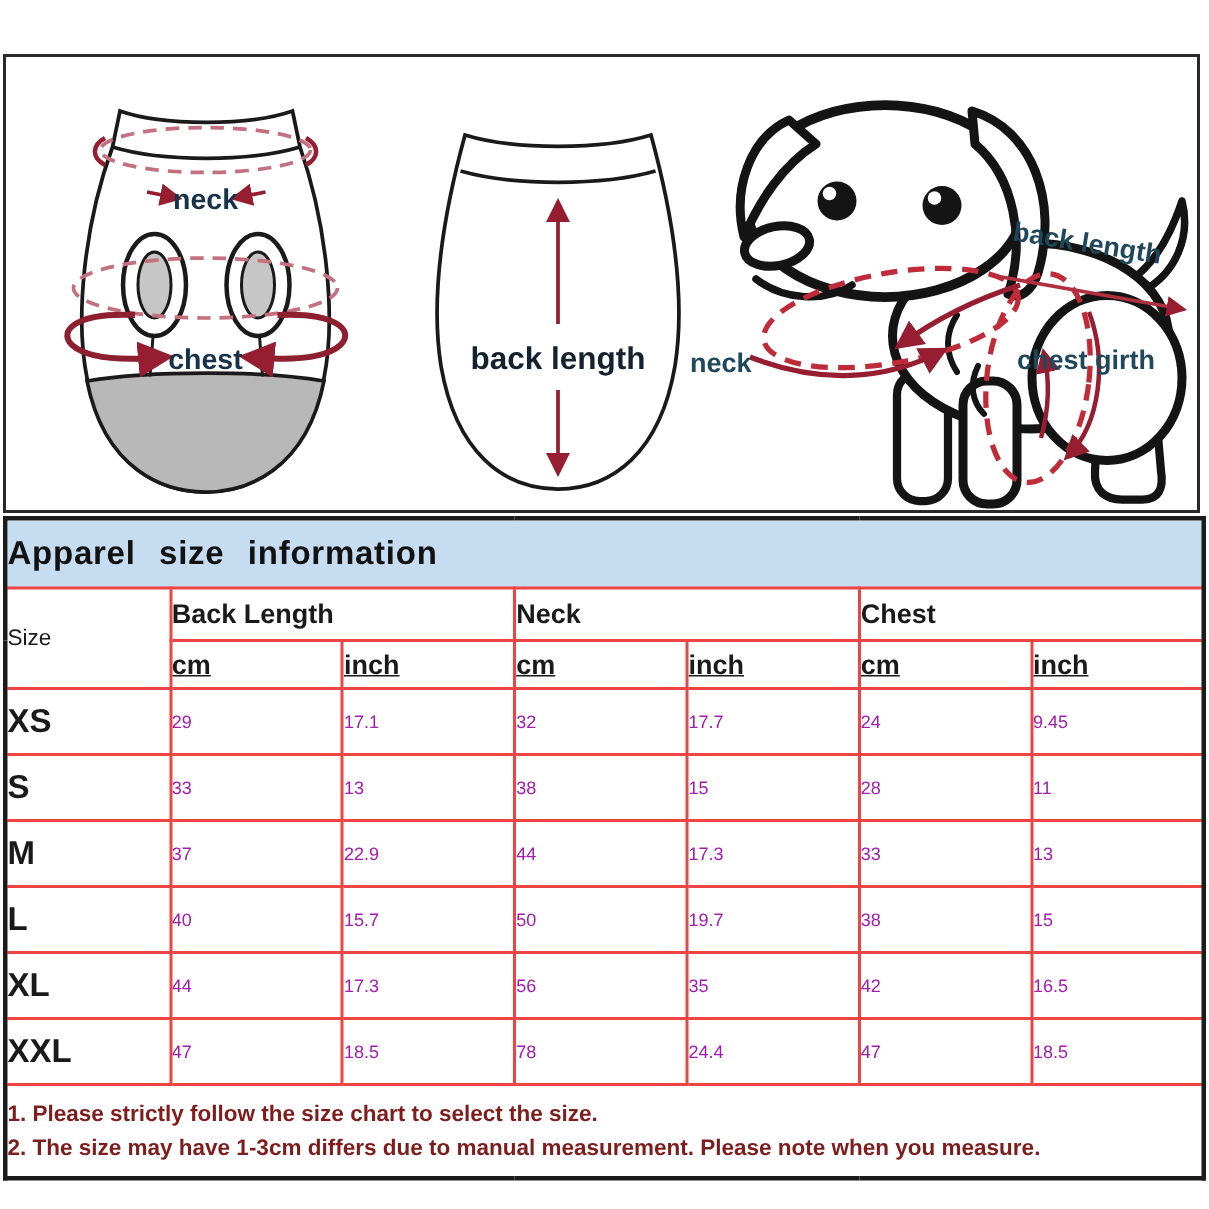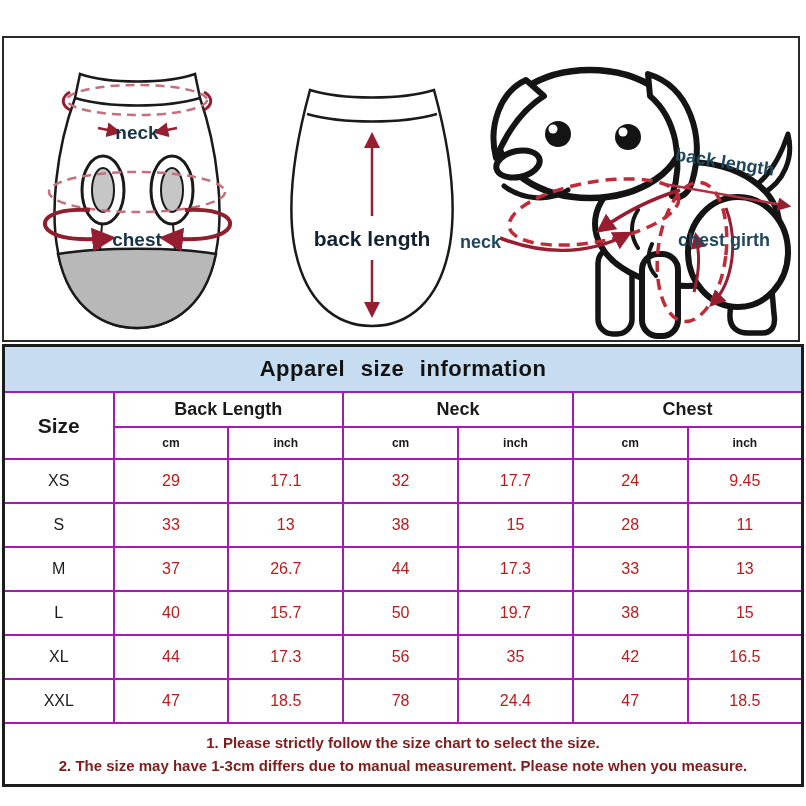--- a/index.html
+++ b/index.html
@@ -19,32 +19,32 @@
   .diag-label{font-family:"Liberation Sans",sans-serif;font-weight:bold;fill:#173249;}
   .diag-label-mid{font-family:"Liberation Sans",sans-serif;font-weight:bold;fill:#13222e;}
   .diag-label-dog{font-family:"Liberation Sans",sans-serif;font-weight:bold;fill:#20485c;}
   
   .size-table{
     position:absolute;left:2px;top:344px;width:802px;
     border-collapse:collapse;table-layout:fixed;
     border:3px solid #1c1c1c;
   }
   .size-table td{
-    border:2px solid #a21caf;text-align:center;vertical-align:middle;
+    border:2px solid #ef4444;vertical-align:middle;
     padding:0;overflow:hidden;
   }
   .title-cell{
     background:#c6dcf1;height:44px;font-size:22px;font-weight:bold;
     letter-spacing:0.5px;word-spacing:9px;color:#121212;
   }
   .group-cell{height:33px;font-size:18px;font-weight:bold;}
-  .unit-cell{height:30px;font-size:12px;font-weight:bold;}
-  .sizehead-cell{font-size:21px;font-weight:bold;}
-  .sizename-cell{height:42px;font-size:16px;font-weight:normal;}
-  .value-cell{height:42px;font-size:16px;font-weight:normal;color:#b91c1c;}
+  .unit-cell{height:30px;font-size:18px;font-weight:bold;text-decoration:underline;}
+  .sizehead-cell{font-size:15px;font-weight:normal;}
+  .sizename-cell{height:42px;font-size:22px;font-weight:bold;}
+  .value-cell{height:42px;font-size:12px;font-weight:normal;color:#a21caf;}
   .notes-cell{
     height:60px;text-align:left;vertical-align:top;
     padding:3px 6px;font-size:15px;font-weight:bold;line-height:1.55;color:#7f1d1d;
   }
 </style>
 </head>
 <body>
 
 <div class="canvas">
 
@@ -170,21 +170,21 @@
         <td class="value-cell">33</td>
         <td class="value-cell">13</td>
         <td class="value-cell">38</td>
         <td class="value-cell">15</td>
         <td class="value-cell">28</td>
         <td class="value-cell">11</td>
       </tr>
       <tr>
         <td class="sizename-cell">M</td>
         <td class="value-cell">37</td>
-        <td class="value-cell">26.7</td>
+        <td class="value-cell">22.9</td>
         <td class="value-cell">44</td>
         <td class="value-cell">17.3</td>
         <td class="value-cell">33</td>
         <td class="value-cell">13</td>
       </tr>
       <tr>
         <td class="sizename-cell">L</td>
         <td class="value-cell">40</td>
         <td class="value-cell">15.7</td>
         <td class="value-cell">50</td>

